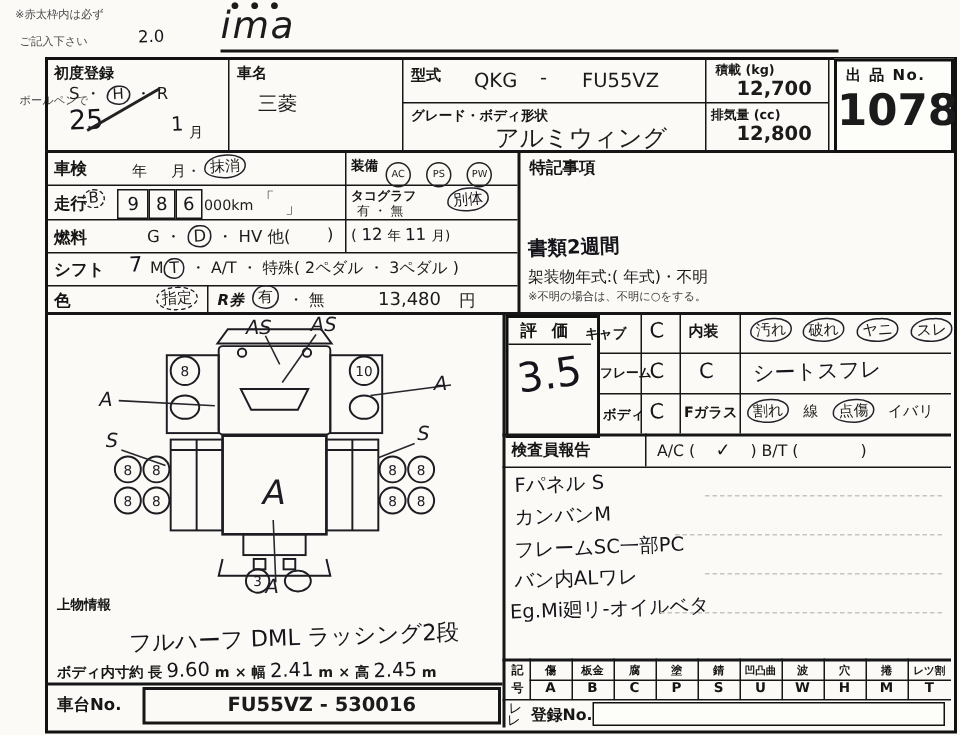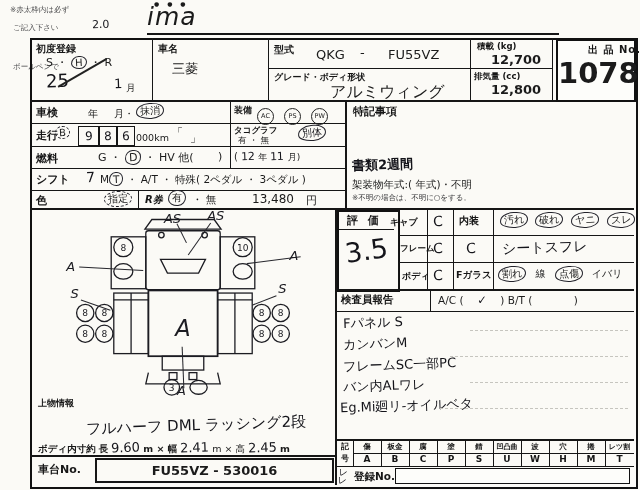--- a/index.html
+++ b/index.html
@@ -60,21 +60,21 @@
   <div class="abs" style="left:388px;top:47px;font-size:13px;">FU55VZ</div>
   <div class="abs lbl" style="left:274px;top:71px;font-size:9px;">グレード・ボディ形状</div>
   <div class="abs" style="left:330px;top:82px;font-size:16px;">アルミウィング</div>
 
   <div class="abs lbl" style="left:477px;top:41px;font-size:8.5px;">積載 (kg)</div>
   <div class="abs" style="left:491px;top:52px;font-size:13px;font-weight:bold;">12,700</div>
   <div class="abs lbl" style="left:474px;top:71px;font-size:8.5px;">排気量 (cc)</div>
   <div class="abs" style="left:491px;top:82px;font-size:13px;font-weight:bold;">12,800</div>
 
   <div class="abs" style="left:556px;top:39px;width:76px;height:59px;border:2.4px solid #111;background:#fdfdfa;"></div>
-  <div class="abs lbl" style="left:564px;top:43px;font-size:10px;letter-spacing:1px;margin-left:24px;">出 品 No.</div>
+  <div class="abs lbl" style="left:564px;top:43px;font-size:10px;letter-spacing:1px;">出 品 No.</div>
   <div class="abs" style="left:558px;top:56px;width:72px;text-align:center;font-size:29px;font-weight:bold;">1078</div>
 
   <div class="hl" style="left:30px;top:123px;width:315px;"></div>
   <div class="hl" style="left:30px;top:146px;width:315px;"></div>
   <div class="hl" style="left:30px;top:168px;width:315px;"></div>
   <div class="hl" style="left:30px;top:190px;width:315px;"></div>
   <div class="vl" style="left:230px;top:100px;height:68px;"></div>
   <div class="vl vbold" style="left:345px;top:100px;height:108px;"></div>
   <div class="hl bold2" style="left:30px;top:208px;width:604px;"></div>
 
@@ -217,21 +217,21 @@
 
   <div class="abs lbl" style="left:38px;top:397px;font-size:9px;">上物情報</div>
   <div class="abs hw" style="left:86px;top:416px;font-size:15px;">フルハーフ DML ラッシング2段</div>
 
   <div class="abs" style="left:38px;top:440px;font-size:9.5px;">
     <span class="lbl">ボディ内寸約</span>
     <span style="font-weight:bold;">長</span>
     <span class="hw" style="font-size:13px;">9.60</span>
     <span style="font-weight:bold;">m × 幅</span>
     <span class="hw" style="font-size:13px;">2.41</span>
-    <span style="font-weight:normal;">m × 高</span>
+    <span style="font-weight:bold;">m × 高</span>
     <span class="hw" style="font-size:13px;">2.45</span>
     <span style="font-weight:bold;">m</span>
   </div>
 
   <div class="hl bold2" style="left:30px;top:455px;width:305px;"></div>
   <div class="abs lbl" style="left:38px;top:462px;font-size:11px;">車台No.</div>
   <div class="cell-box" style="left:95px;top:458px;width:235px;height:21px;border-width:2px;">
     <span style="font-size:13px;font-weight:bold;">FU55VZ - 530016</span>
   </div>
 

